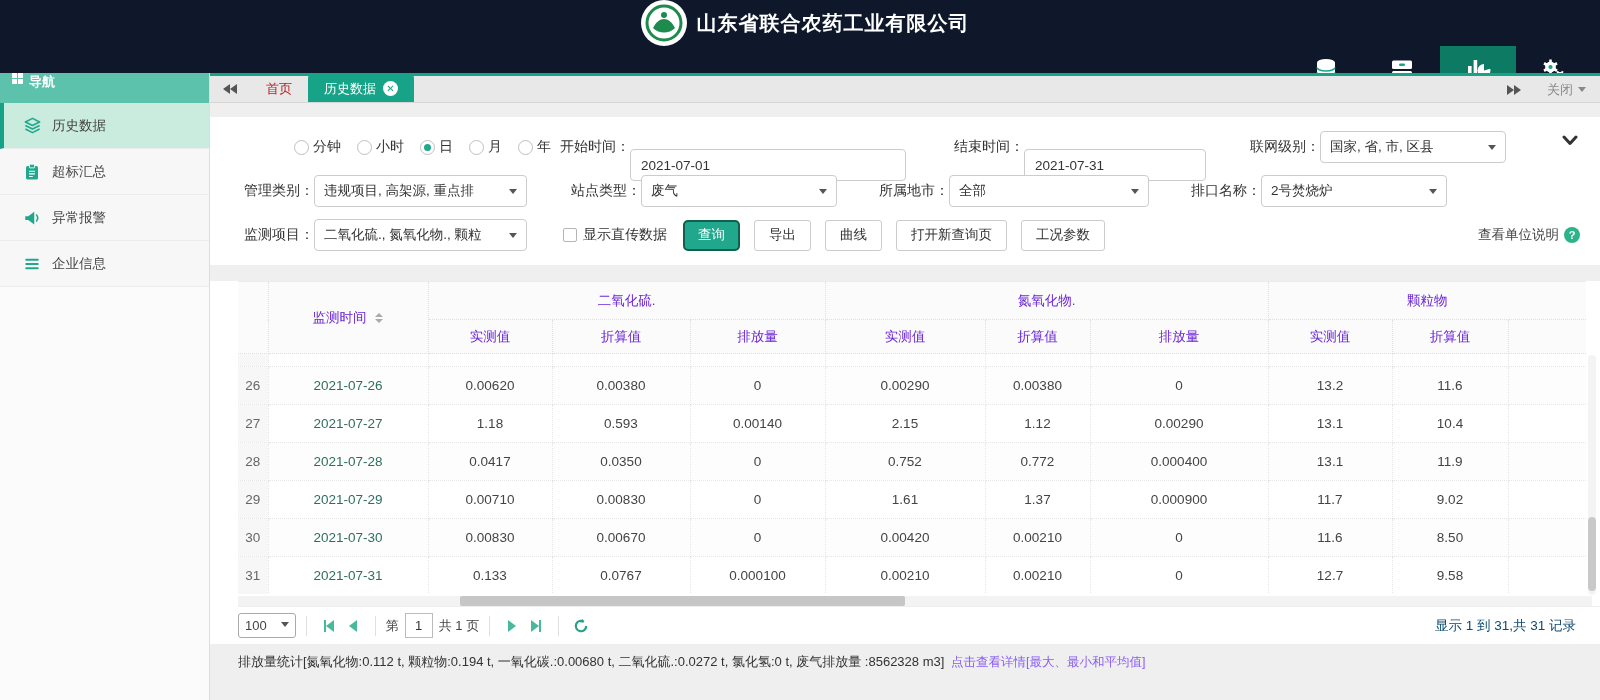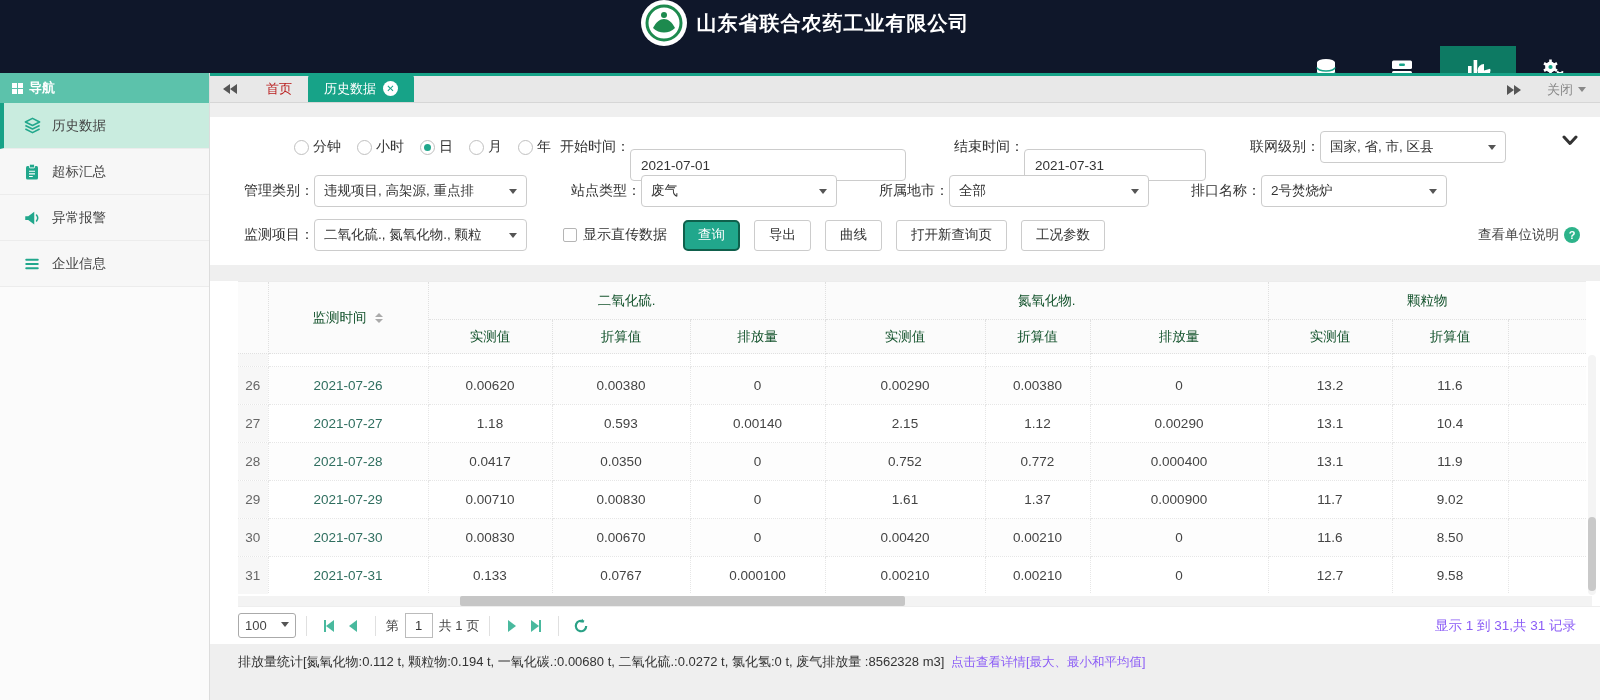--- a/index.html
+++ b/index.html
@@ -13,21 +13,21 @@
   .logo { width:46px; height:46px; border-radius:50%; background:#fff; display:flex; align-items:center; justify-content:center; flex-shrink:0; }
   .company { color:#fff; font-size:20px; font-weight:bold; margin-left:10px; letter-spacing:1px; }
   .topnav { margin-left:auto; display:flex; height:73px; padding-right:8px; }
   .topnav-item { width:76px; height:73px; display:flex; flex-direction:column; align-items:center; justify-content:center; cursor:pointer; color:#fff; }
   .topnav-item.active { background:#0d7a63; }
   .topnav-item .nlabel { font-size:13px; margin-top:4px; white-space:nowrap; }
 
   
   .main { flex:1; display:flex; min-height:0; }
   .sidebar { width:210px; background:#fbfbfb; border-right:1px solid #ddd; flex-shrink:0; }
-  .side-head { height:30px; background:#5cc2ab; color:#fff; font-size:13px; font-weight:bold; display:flex; align-items:center; padding-left:12px; }
+  .side-head { height:30px; background:#5cc2ab; color:#fff; font-size:13px; font-weight:bold; display:flex; align-items:flex-start; padding-left:12px; }
   .grid-ico { width:11px; height:11px; margin-right:6px; position:relative; }
   .grid-ico i { position:absolute; width:5px; height:5px; background:#fff; }
   .grid-ico i:nth-child(1){left:0;top:0} .grid-ico i:nth-child(2){right:0;top:0}
   .grid-ico i:nth-child(3){left:0;bottom:0} .grid-ico i:nth-child(4){right:0;bottom:0}
   .side-item { height:46px; display:flex; align-items:center; padding-left:22px; border-bottom:1px solid #ececec; background:#f7f7f7; cursor:pointer; font-size:13.5px; color:#444; }
   .side-item .sicon { width:20px; height:20px; margin-right:10px; display:flex; align-items:center; justify-content:center; }
   .side-item.active { background:#c9ecdf; border-left:4px solid #16a287; padding-left:18px; }
 
   
   .content { flex:1; display:flex; flex-direction:column; min-width:0; }
@@ -64,21 +64,21 @@
   .unit-help { margin-left:auto; display:flex; align-items:center; gap:5px; color:#444; font-size:13.5px; cursor:pointer; }
   .help-ico { width:16px; height:16px; border-radius:50%; background:#2db38a; color:#fff; font-size:11px; font-weight:bold; display:flex; align-items:center; justify-content:center; }
   .help-ico::before { content:"?"; }
   .collapse-chevron { position:absolute; right:22px; top:16px; cursor:pointer; }
 
   
   .table-panel { background:#fff; margin-top:16px; padding:0 0 0 28px; position:relative; }
   table.grid { border-collapse:collapse; table-layout:fixed; width:1348px; }
   col.c0{width:30px} col.c1{width:160px} col.c2{width:124px} col.c3{width:138px} col.c4{width:135px}
   col.c5{width:160px} col.c6{width:105px} col.c7{width:178px} col.c8{width:124px} col.c9{width:116px} col.c10{width:78px}
-  table.head th { font-weight:normal; font-size:13.5px; color:#14532d; background:#fbfbfb; border-right:1px dotted #e0e0e0; border-bottom:1px dotted #e0e0e0; text-align:center; }
+  table.head th { font-weight:normal; font-size:13.5px; color:#6d28d9; background:#fbfbfb; border-right:1px dotted #e0e0e0; border-bottom:1px dotted #e0e0e0; text-align:center; }
   table.head tr.g-row th { height:38px; }
   table.head tr.s-row th { height:34px; }
   table.head { border-top:1px solid #ececec; }
   th.last, td.last { border-right:none !important; }
   .sort-icon { display:inline-flex; flex-direction:column; gap:2px; margin-left:5px; vertical-align:middle; }
   .sort-icon i { width:0; height:0; border-left:4px solid transparent; border-right:4px solid transparent; display:block; }
   .sort-icon i.up { border-bottom:4px solid #aaa; }
   .sort-icon i.dn { border-top:4px solid #aaa; }
   .tbody-viewport { height:240px; overflow:hidden; }
   .tbody-viewport table { margin-top:-26px; }
@@ -93,21 +93,21 @@
 
   
   .pager { height:38px; border-top:1px solid #eee; display:flex; align-items:center; padding:0 24px 0 0; font-size:13px; color:#444; }
   .pgsize { height:25px; border:1px solid #aaa; border-radius:3px; display:flex; align-items:center; padding:0 6px; gap:8px; background:#fff; cursor:pointer; }
   .pg-sep { width:1px; height:20px; background:#e0e0e0; margin:0 10px; }
   .pg-btn { width:24px; height:22px; display:flex; align-items:center; justify-content:center; cursor:pointer; }
   .pt-l { width:0; height:0; border:6px solid transparent; border-right:8px solid #49b99e; margin-left:-6px; }
   .pt-r { width:0; height:0; border:6px solid transparent; border-left:8px solid #49b99e; margin-right:-6px; }
   .pg-bar { width:2px; height:12px; background:#49b99e; }
   .page-input { width:28px; height:25px; border:1px solid #bbb; text-align:center; font-size:13px; font-family:inherit; margin:0 6px; color:#333; }
-  .pg-summary { margin-left:auto; color:#8b5cf6; font-size:13.5px; }
+  .pg-summary { margin-left:auto; color:#0c4a6e; font-size:13.5px; }
 
   
   .footer-stats { margin:9px 0 0 28px; font-size:13px; color:#333; white-space:nowrap; }
   .footer-stats a { color:#8b5cf6; text-decoration:none; margin-left:3px; cursor:pointer; font-size:12.5px; }
 </style>
 </head>
 <body>
 
 <div class="app">
 

